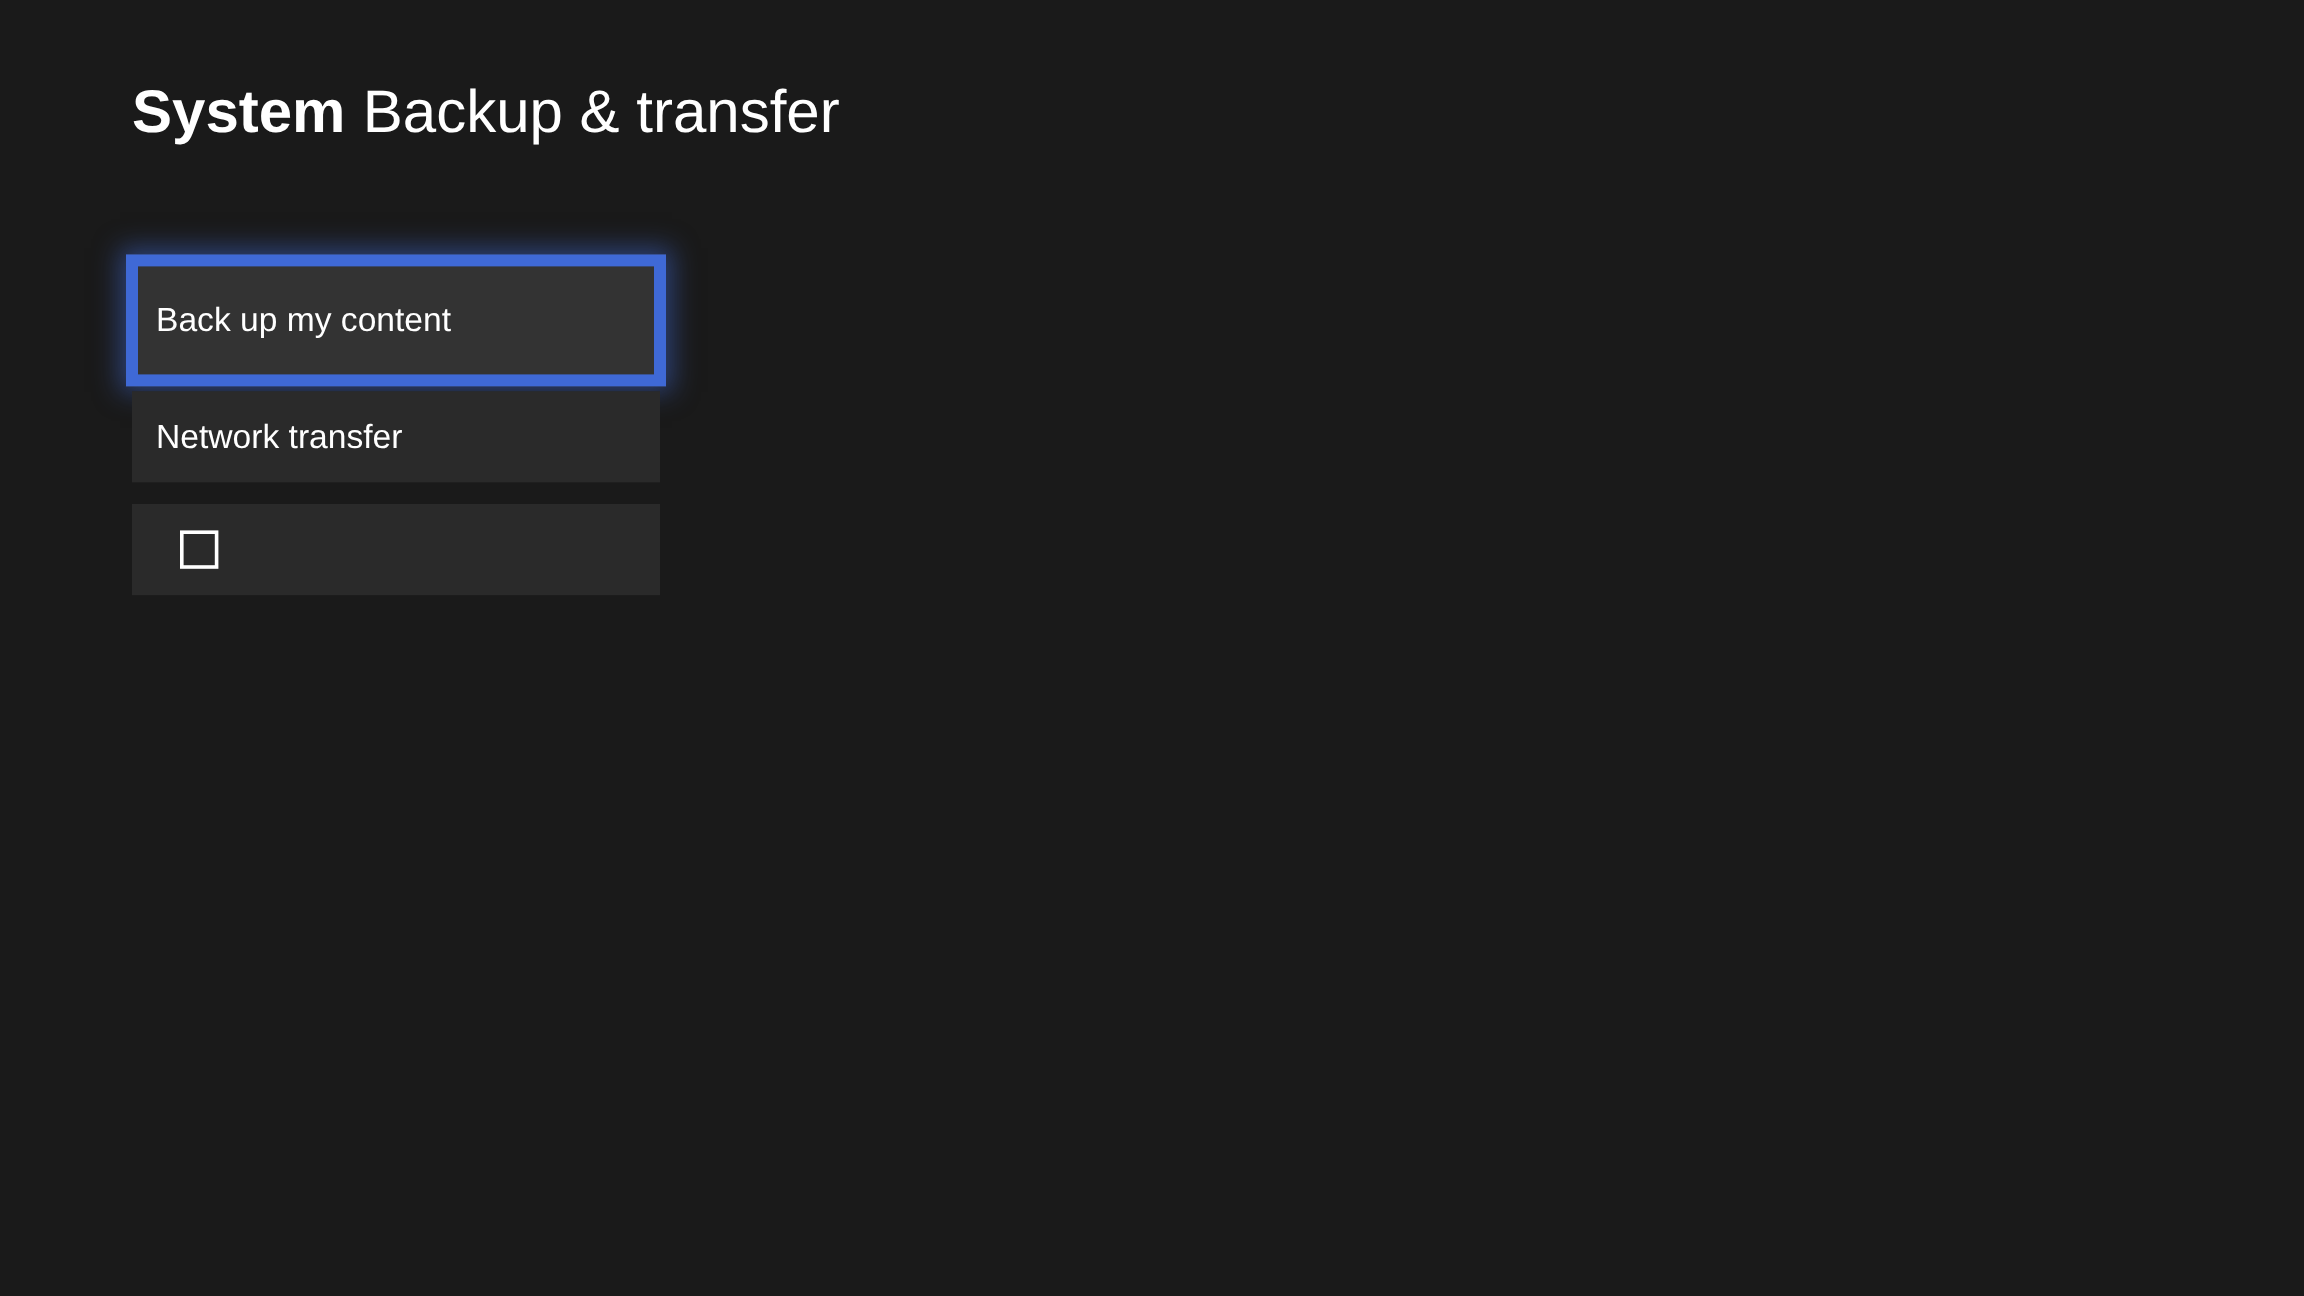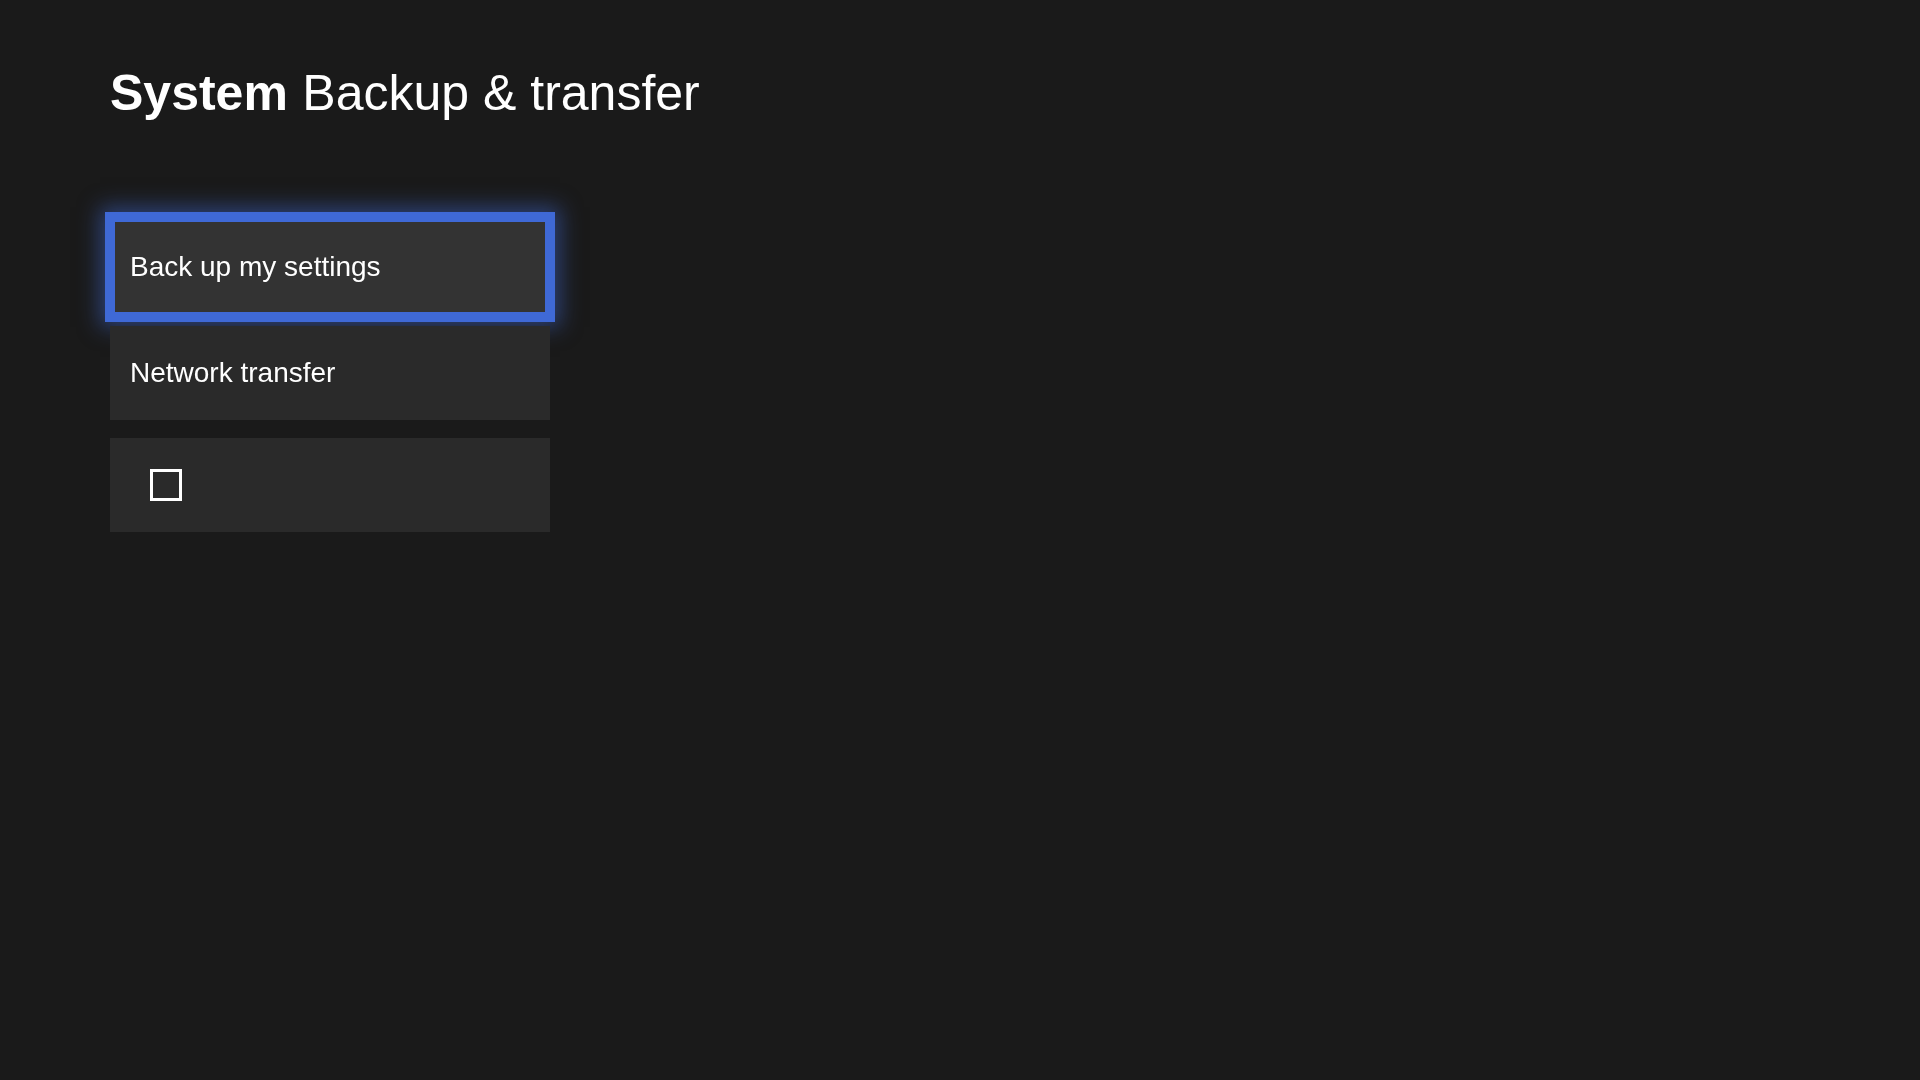--- a/index.html
+++ b/index.html
@@ -30,21 +30,21 @@
       margin-left: 10px;
     }
     .content {
       display: flex;
       padding: 95px 0 0 110px;
     }
     .menu {
       width: 440px;
     }
     .menu-item {
-      height: 94px;
+      height: 76px;
       display: flex;
       align-items: center;
       padding: 0 20px;
       font-size: 28px;
       font-weight: 400;
       background-color: #2a2a2a;
       margin-bottom: 18px;
       cursor: pointer;
       position: relative;
     }
@@ -84,21 +84,21 @@
 <body>
 
 <div class="header">
   <span class="header-category">System</span>
   <span class="header-page">Backup &amp; transfer</span>
 </div>
 
 <div class="content">
   <div class="menu">
     <div class="menu-item selected">
-      <span class="menu-item-label">Back up my settings</span>
+      <span class="menu-item-label">Back up my content</span>
     </div>
     <div class="menu-item">
       <span class="menu-item-label">Network transfer</span>
     </div>
     <div class="menu-item">
       <span class="checkbox"></span>
     </div>
   </div>
 </div>
 

